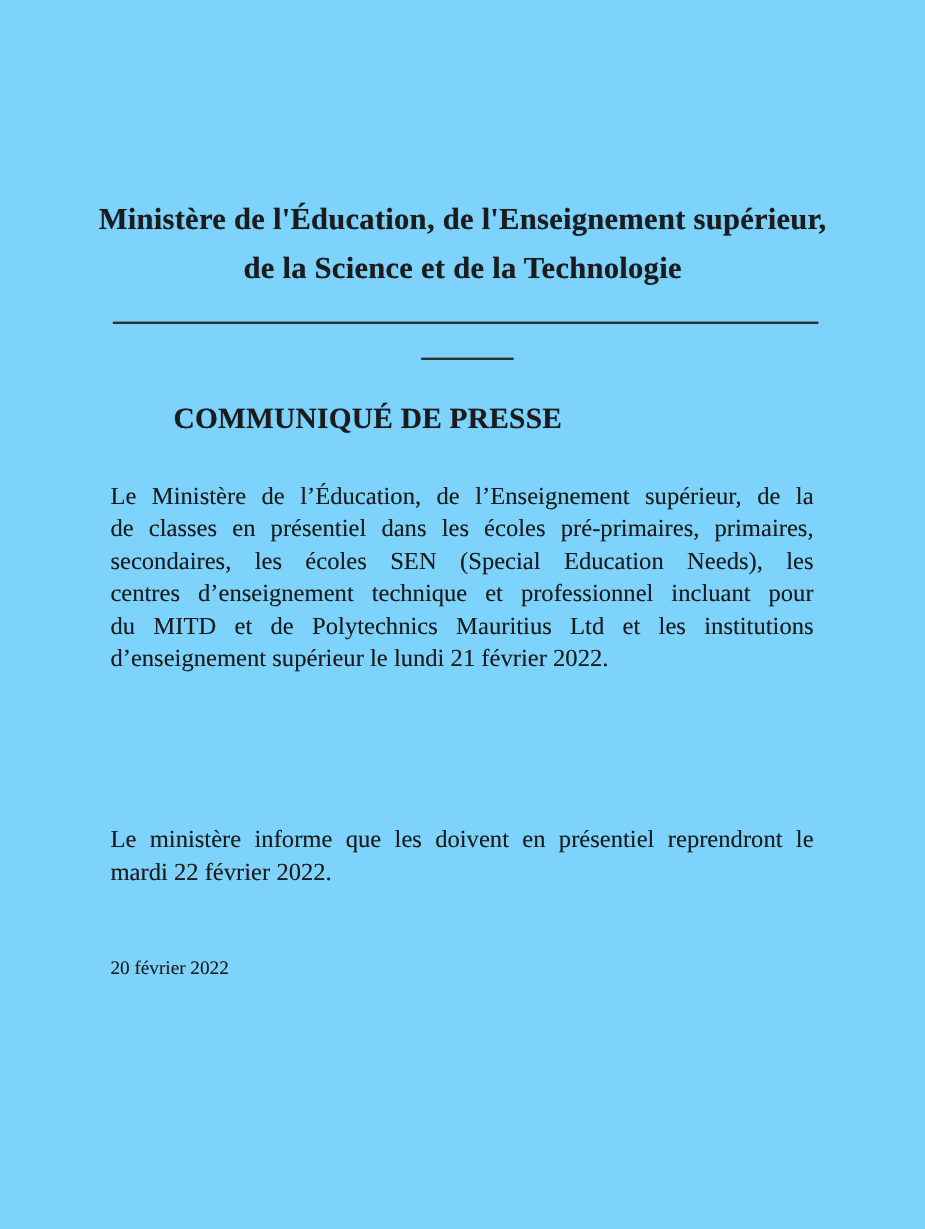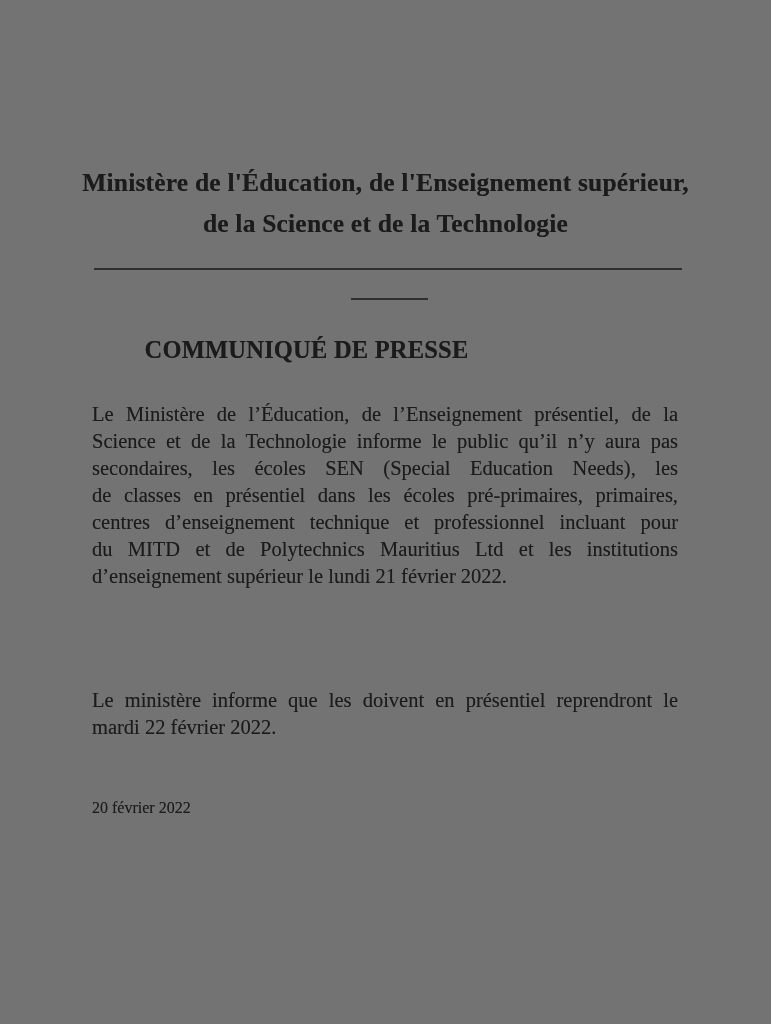--- a/index.html
+++ b/index.html
@@ -4,21 +4,21 @@
 <style>
   html, body {
     margin: 0;
     padding: 0;
     background: #ffffff;
   }
   .page {
     position: relative;
     width: 771px;
     height: 1024px;
-    background: #737373;
+    background: #7dd3fc;
     overflow: hidden;
     font-family: "Liberation Serif", "DejaVu Serif", serif;
     color: #1b1b1b;
   }
   .ministry-title {
     position: absolute;
     top: 162px;
     left: 0;
     width: 771px;
     text-align: center;
@@ -103,24 +103,23 @@
     <div>Ministère de l'Éducation, de l'Enseignement supérieur,</div>
     <div>de la Science et de la Technologie</div>
   </div>
 
   <div class="rule-long"></div>
   <div class="rule-short"></div>
 
   <div class="press-heading">COMMUNIQUÉ DE PRESSE</div>
 
   <div class="para" id="para-1">
-    <div class="jline">Le Ministère de l’Éducation, de l’Enseignement présentiel, de la</div>
-    <div class="jline">Science et de la Technologie informe le public qu’il n’y aura pas</div>
+    <div class="jline">Le Ministère de l’Éducation, de l’Enseignement supérieur, de la</div>
+    <div class="jline">de classes en présentiel dans les écoles pré-primaires, primaires,</div>
     <div class="jline">secondaires, les écoles SEN (Special Education Needs), les</div>
-    <div class="jline">de classes en présentiel dans les écoles pré-primaires, primaires,</div>
     <div class="jline">centres d’enseignement technique et professionnel incluant pour</div>
     <div class="jline">du MITD et de Polytechnics Mauritius Ltd et les institutions</div>
     <div class="lline">d’enseignement supérieur le lundi 21 février 2022.</div>
   </div>
 
 
   <div class="para" id="para-3">
     <div class="jline">Le ministère informe que les doivent en présentiel reprendront le</div>
     <div class="lline">mardi 22 février 2022.</div>
   </div>

